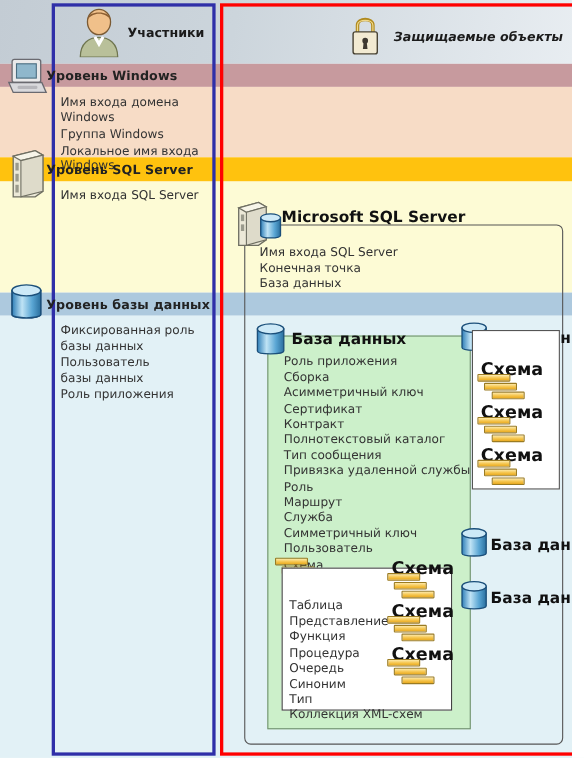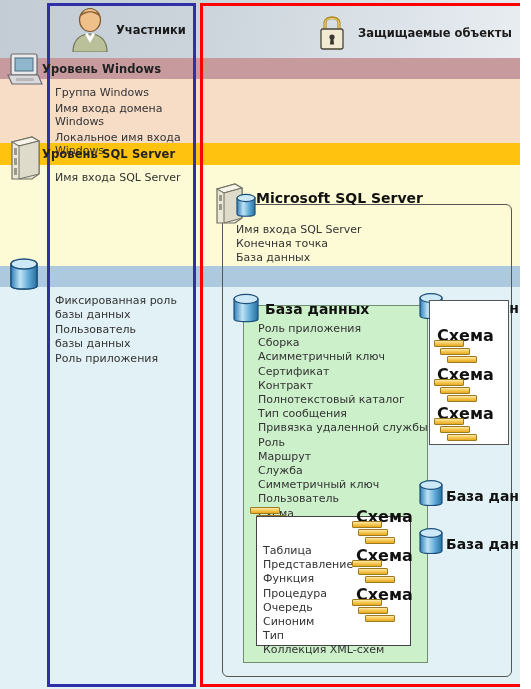--- a/index.html
+++ b/index.html
@@ -87,32 +87,32 @@
   </svg>
   <div class="top-label" style="left:116px;top:23px;">Участники</div>
 
   <svg class="ico" style="left:316px;top:10px;" width="32" height="42" viewBox="0 0 32 42">
     <path d="M9 20 V13 C9 6 23 6 23 13 V20" fill="none" stroke="#b08a1f" stroke-width="3.2"></path>
     <path d="M9 20 V13 C9 7 23 7 23 13 V20" fill="none" stroke="#f0d98a" stroke-width="1.1"></path>
     <rect x="5" y="19" width="22" height="20" rx="2" fill="#f2ead2" stroke="#4a4435" stroke-width="1.3"></rect>
     <circle cx="16" cy="27" r="2.6" fill="#3d3830"></circle>
     <path d="M14.6 28.5 h2.8 l.7 6 h-4.2 Z" fill="#3d3830"></path>
   </svg>
-  <div class="top-label" style="left:358px;top:26px;">Защищаемые объекты</div>
+  <div class="top-label" style="left:358px;top:26px;font-style:italic;">Защищаемые объекты</div>
 
   <svg class="ico" style="left:4px;top:50px;" width="42" height="40" viewBox="0 0 42 40">
     <rect x="7" y="4" width="26" height="21" rx="2" fill="#e9e9ea" stroke="#6a6a70" stroke-width="1.2"></rect>
     <rect x="11" y="8" width="18" height="13" fill="#8fb7cc" stroke="#4a6d80" stroke-width="1"></rect>
     <path d="M4 25 H34 L38 34 H8 Z" fill="#d9d9dc" stroke="#6a6a70" stroke-width="1.2"></path>
     <rect x="12" y="28" width="18" height="3" rx="1.2" fill="#b6b6bb"></rect>
   </svg>
   <div class="band-title" style="left:42px;top:62px;">Уровень Windows</div>
   <div class="band-list" style="left:55px;top:86px;width:140px;">
+    <div>Имя входа домена Windows</div>
     <div>Группа Windows</div>
-    <div>Имя входа домена Windows</div>
     <div>Локальное имя входа
 Windows</div>
   </div>
 
   <svg class="ico" style="left:6px;top:134px;" width="38" height="48" viewBox="0 0 38 48">
     <path d="M6 8 L26 3 L33 7 L33 40 L26 45 L6 45 Z" fill="#ece9d8" stroke="#6f6f62" stroke-width="1.2"></path>
     <path d="M6 8 L26 3 L33 7 L13 12 Z" fill="#f7f5e9" stroke="#6f6f62" stroke-width="1.1"></path>
     <path d="M13 12 L33 7 L33 40 L13 45 Z" fill="#dedbca" stroke="#6f6f62" stroke-width="1"></path>
     <rect x="8" y="14" width="3" height="7" fill="#9a9a8c"></rect>
     <rect x="8" y="24" width="3" height="7" fill="#9a9a8c"></rect>
@@ -129,20 +129,21 @@
     <ellipse cx="17" cy="8" rx="13" ry="5" fill="#cde9f7" stroke="#1b4f7a" stroke-width="1.3"></ellipse>
     <defs>
         <linearGradient id="g1" x1="0" y1="0" x2="1" y2="0">
       <stop offset="0" stop-color="#2f7fb8"></stop>
           <stop offset=".35" stop-color="#bfe3f5"></stop>
       <stop offset=".7" stop-color="#5aa6d4"></stop>
           <stop offset="1" stop-color="#2a6f9e"></stop>
     </linearGradient>
       </defs>
   </svg>
+  <div class="band-title" style="left:42px;top:270px;">Уровень базы данных</div>
   <div class="band-list" style="left:55px;top:294px;width:140px;">
     <div>Фиксированная роль
 базы данных</div>
     <div>Пользователь
 базы данных</div>
     <div>Роль приложения</div>
   </div>
 
   <svg class="ico" style="left:211px;top:180px;" width="50" height="48" viewBox="0 0 50 48">
     <path d="M6 9 L24 4 L31 8 L31 38 L24 43 L6 43 Z" fill="#ece9d8" stroke="#6f6f62" stroke-width="1.2"></path>

